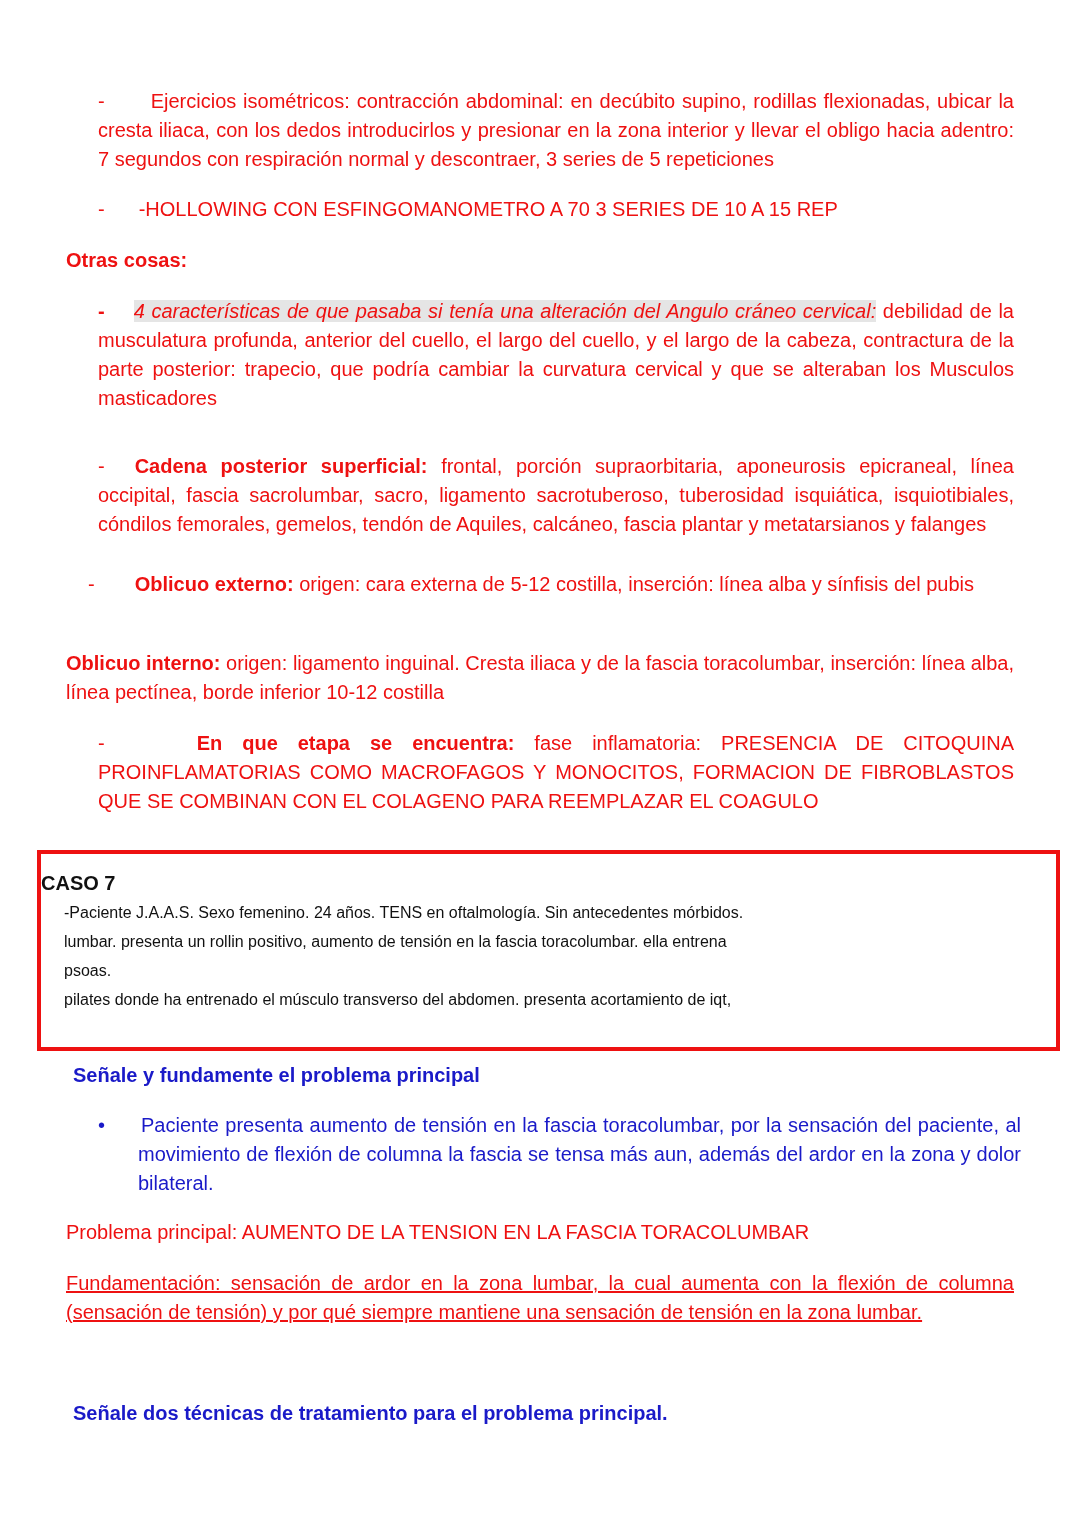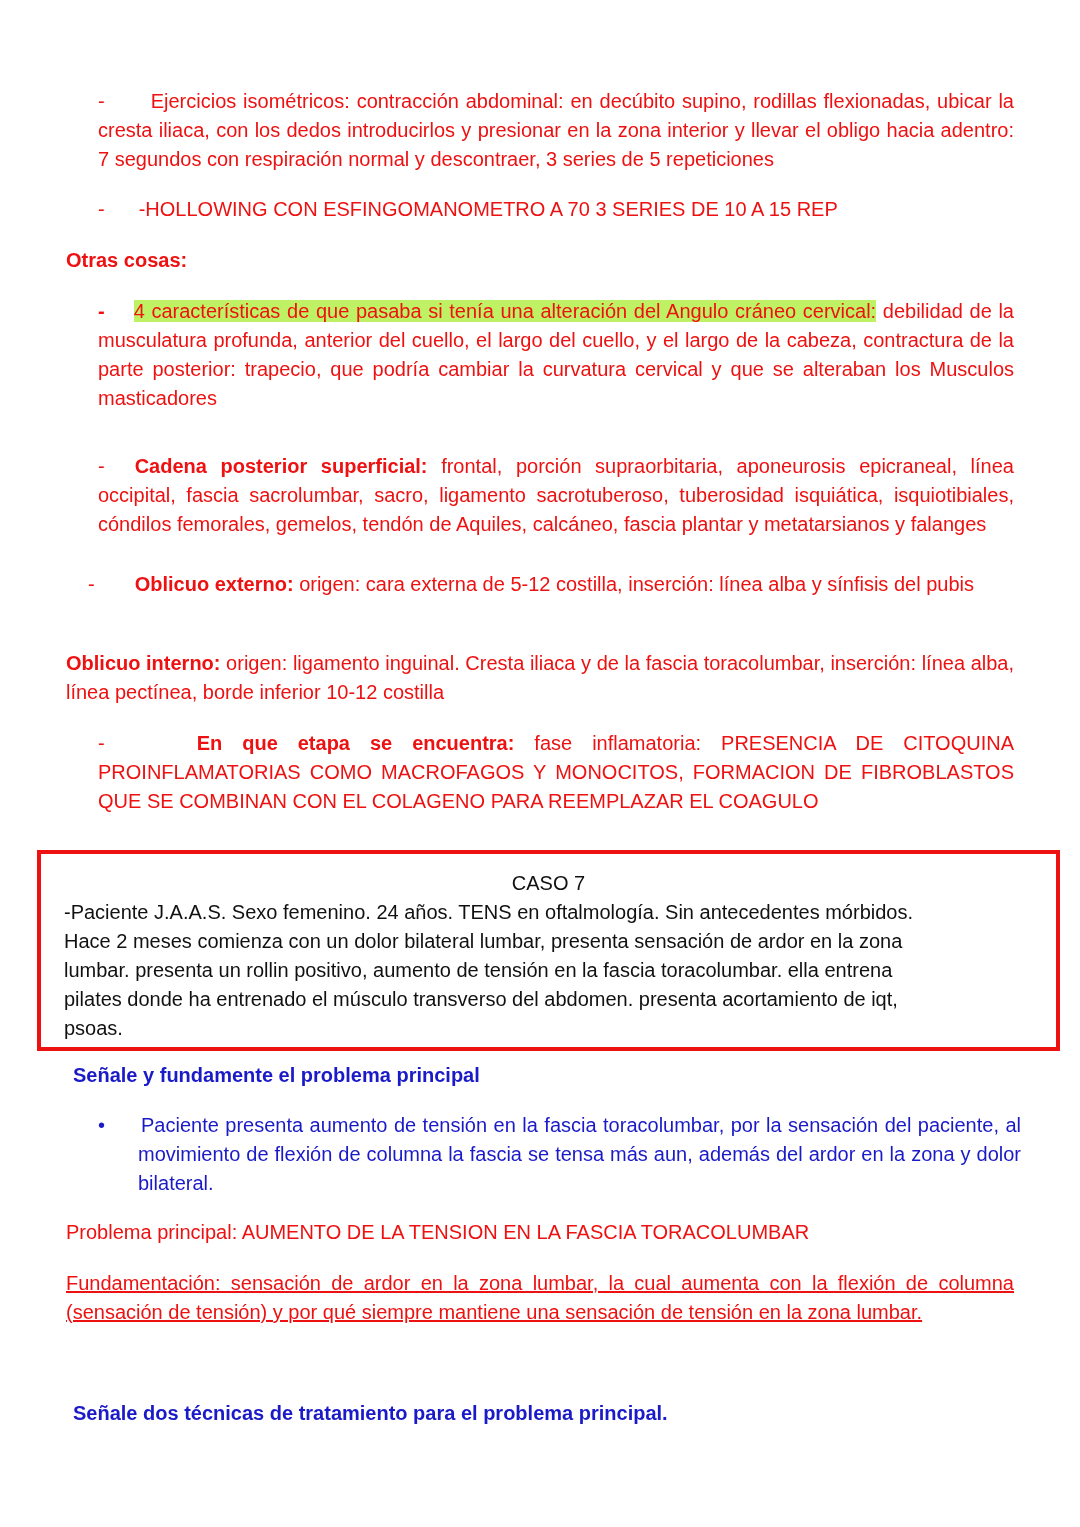--- a/index.html
+++ b/index.html
@@ -18,51 +18,51 @@
     }
     .block {
       position: absolute;
       line-height: 29px;
       text-align: justify;
       margin: 0;
     }
     .red { color: #ee1111; }
     .blue { color: #1a1ac8; margin-left: 7px; }
     .bold { font-weight: bold; }
-    .hl { background: #bef264; }
+    .hl { background: #e5e5e5; font-style: italic; }
     .indent-sm { display: inline-block; width: 38px; }
     .indent-md { display: inline-block; width: 44px; }
     .indent-lg { display: inline-block; width: 90px; }
     .case-box {
       position: absolute;
       left: 37px;
       top: 850px;
       width: 1015px;
       height: 193px;
       border: 4px solid #ee1111;
       box-sizing: content-box;
     }
     .case-title {
       position: absolute;
       left: 0;
       right: 0;
       top: 18px;
-      text-align: center;
-      font-weight: normal;
+      text-align: left;
+      font-weight: bold;
       color: #111111;
       font-size: 20px;
     }
     .case-text {
       position: absolute;
       left: 23px;
       top: 44px;
       width: 960px;
       line-height: 29px;
       color: #111111;
-      font-size: 20px;
+      font-size: 16px;
     }
     .bullet-dot {
       position: absolute;
       left: 98px;
       font-size: 20px;
       color: #1a1ac8;
     }
   </style>
 </head>
 <body>
@@ -94,24 +94,23 @@
 </p>
 
 <p class="block red" style="left:98px; top:729px; width:916px;">
   <span>-</span><span class="indent-lg" style="width:92px"></span><span class="bold">En que etapa se encuentra:</span><span> fase inflamatoria: PRESENCIA DE CITOQUINA PROINFLAMATORIAS COMO MACROFAGOS Y MONOCITOS, FORMACION DE FIBROBLASTOS QUE SE COMBINAN CON EL COLAGENO PARA REEMPLAZAR EL COAGULO</span>
 </p>
 
 <div class="case-box">
   <div class="case-title">CASO 7</div>
   <div class="case-text">
     <div>-Paciente J.A.A.S. Sexo femenino. 24 años. TENS en oftalmología. Sin antecedentes mórbidos.</div>
-    <div>Hace 2 meses comienza con un dolor bilateral lumbar, presenta sensación de ardor en la zona</div>
     <div>lumbar. presenta un rollin positivo, aumento de tensión en la fascia toracolumbar. ella entrena</div>
+    <div>psoas.</div>
     <div>pilates donde ha entrenado el músculo transverso del abdomen. presenta acortamiento de iqt,</div>
-    <div>psoas.</div>
   </div>
 </div>
 
 <p class="block blue bold" style="left:66px; top:1061px;">Señale y fundamente el problema principal</p>
 
 <span class="bullet-dot" style="top:1111px; line-height:29px;">•</span>
 <p class="block blue" style="left:131px; top:1111px; width:883px; text-indent:3px;">Paciente presenta aumento de tensión en la fascia toracolumbar, por la sensación del paciente, al movimiento de flexión de columna la fascia se tensa más aun, además del ardor en la zona y dolor bilateral.</p>
 
 <p class="block red" style="left:66px; top:1218px; width:948px;">Problema principal: AUMENTO DE LA TENSION EN LA FASCIA TORACOLUMBAR</p>
 

